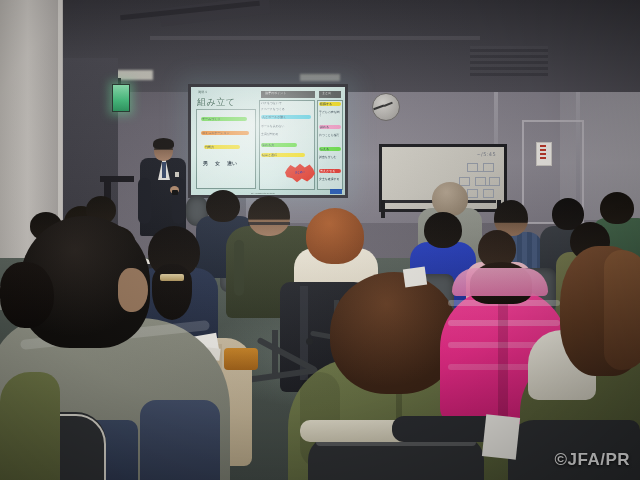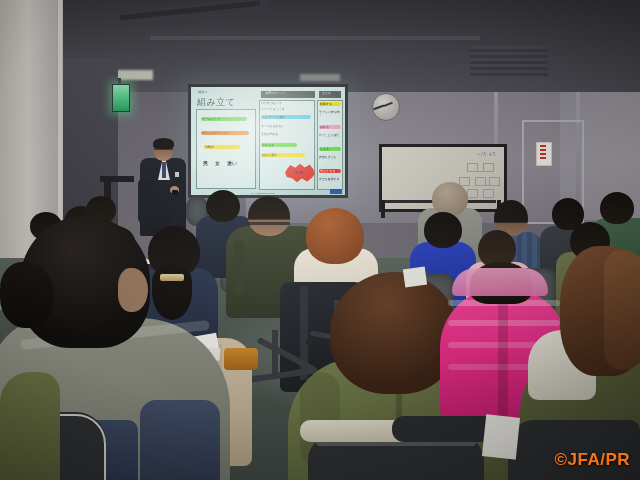--- a/index.html
+++ b/index.html
@@ -134,21 +134,21 @@
   .head{position:absolute;border-radius:50% 50% 46% 46%;}
   .body{position:absolute;border-radius:14px 14px 4px 4px;}
   .chair{position:absolute;background:#53585b;border-radius:8px;
     box-shadow:inset 0 0 8px rgba(0,0,0,.45);}
   .chair-dark{position:absolute;background:#2f3134;border-radius:9px;}
   .chair-edge{position:absolute;border-radius:10px;border:2px solid #6d7276;}
   .caster{position:absolute;width:7px;height:7px;border-radius:50%;background:#25272a;}
   .pole{position:absolute;background:#3a3d40;}
 
   
-  #watermark{right:10px;bottom:10px;color:#f97316;font-size:17px;font-weight:bold;
+  #watermark{right:10px;bottom:10px;color:#a3a3a3;font-size:17px;font-weight:bold;
     letter-spacing:.5px;text-shadow:0 1px 3px rgba(0,0,0,.85);font-family:"Liberation Sans",sans-serif;}
 
   
   #vignette{left:0;top:0;width:640px;height:480px;pointer-events:none;
     background:radial-gradient(ellipse at 42% 38%,rgba(255,255,255,.05) 0%,rgba(0,0,0,.12) 55%,rgba(0,0,0,.42) 100%);}
 </style>
 </head>
 <body>
 
 <div id="scene" class="abs">

